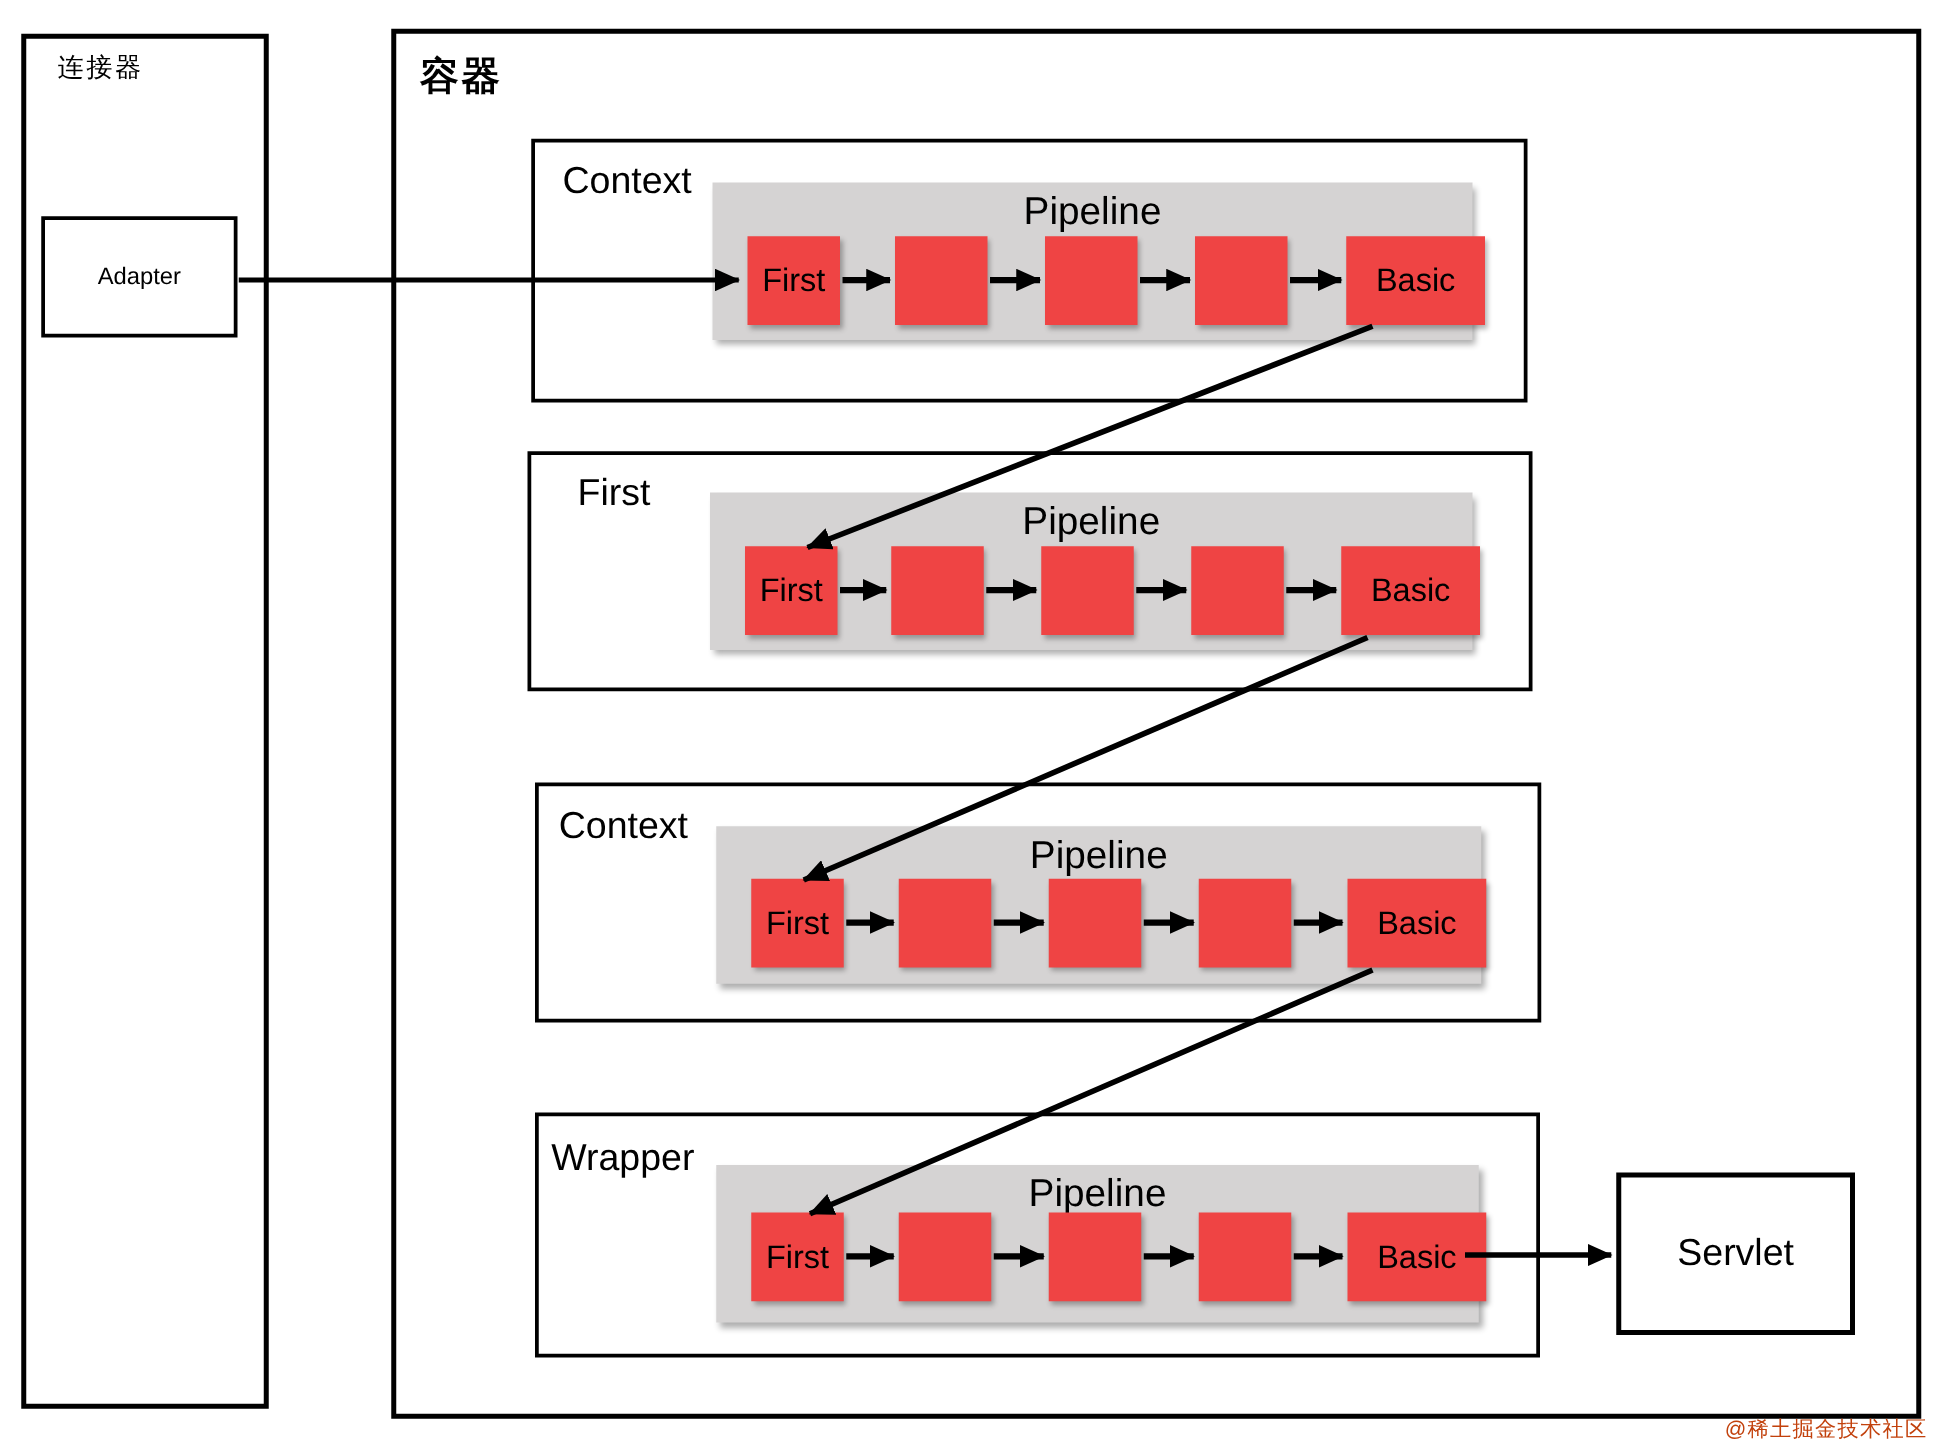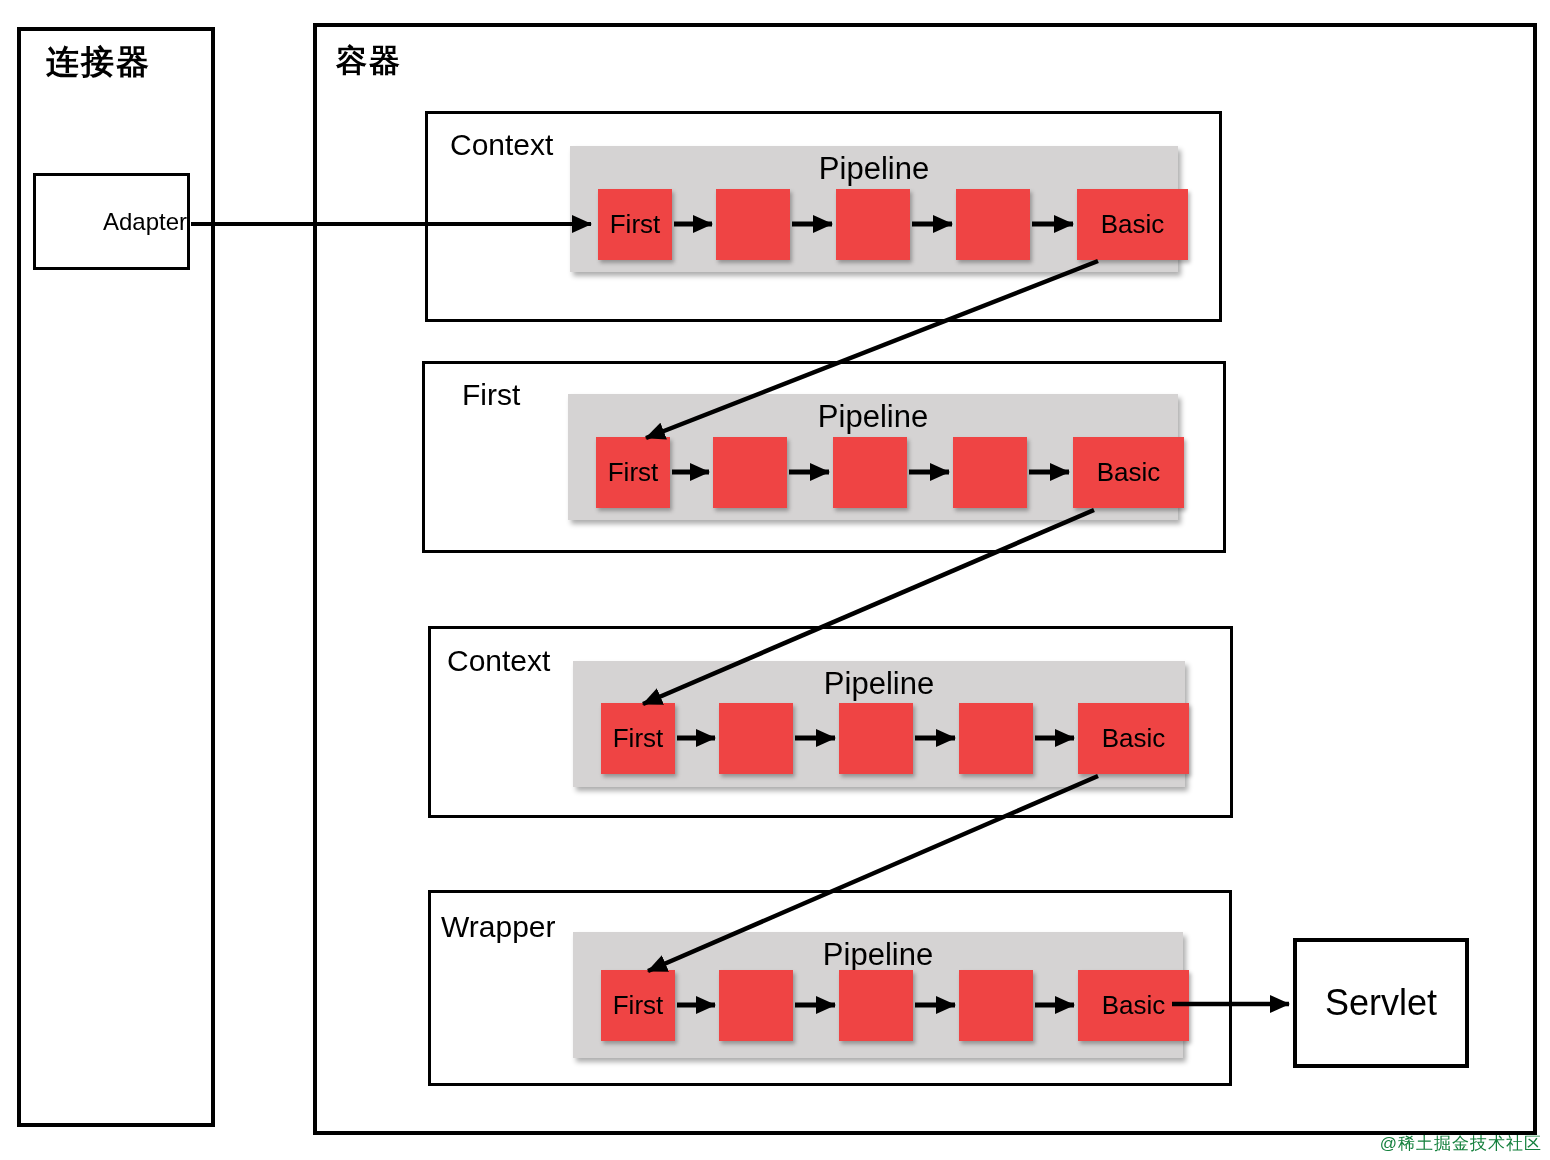--- a/index.html
+++ b/index.html
@@ -7,22 +7,22 @@
     position:relative;width:1550px;height:1160px;background:#ffffff;
     font-family:"Liberation Sans","DejaVu Sans",sans-serif;color:#000;
     overflow:hidden;
   }
   .box{position:absolute;box-sizing:border-box;background:#fff;}
   .outline{border:4px solid #000;}
   .outline3{border:3.5px solid #000;}
 
   
   .connector{left:17px;top:27px;width:198px;height:1100px;}
-  .connector-title{position:absolute;left:46px;top:40px;font-size:33px;font-weight:700;letter-spacing:2px;}
-  .adapter{left:33px;top:173px;width:157px;height:97px;display:flex;align-items:center;justify-content:flex-end;font-size:24px;}
+  .connector-title{position:absolute;left:46px;top:40px;font-size:21px;font-weight:400;letter-spacing:2px;}
+  .adapter{left:33px;top:173px;width:157px;height:97px;display:flex;align-items:center;justify-content:center;font-size:19px;}
   .container-box{left:313px;top:23px;width:1224px;height:1112px;}
   .container-title{position:absolute;left:336px;top:40px;font-size:31px;font-weight:600;letter-spacing:2px;}
 
   
   .row{position:absolute;box-sizing:border-box;border:3.5px solid #000;background:#fff;}
   .row-engine {left:425px;top:111px;width:797px;height:211px;}
   .row-host   {left:422px;top:361px;width:804px;height:192px;}
   .row-context{left:428px;top:626px;width:805px;height:192px;}
   .row-wrapper{left:428px;top:890px;width:804px;height:196px;}
   .row-label{position:absolute;font-size:30px;font-weight:500;}
@@ -49,21 +49,21 @@
   
   .v-h0{left:596px;top:437px;} .v-h1{left:713px;top:437px;} .v-h2{left:833px;top:437px;}
   .v-h3{left:953px;top:437px;} .v-h4{left:1073px;top:437px;}
   
   .v-c0{left:601px;top:703px;} .v-c1{left:719px;top:703px;} .v-c2{left:839px;top:703px;}
   .v-c3{left:959px;top:703px;} .v-c4{left:1078px;top:703px;}
   
   .v-w0{left:601px;top:970px;} .v-w1{left:719px;top:970px;} .v-w2{left:839px;top:970px;}
   .v-w3{left:959px;top:970px;} .v-w4{left:1078px;top:970px;}
 
-  .servlet{left:1293px;top:938px;width:176px;height:130px;display:flex;align-items:center;justify-content:center;font-size:36px;}
+  .servlet{left:1293px;top:938px;width:191px;height:130px;display:flex;align-items:center;justify-content:center;font-size:30px;}
 
   .arrow-layer{position:absolute;left:0;top:0;width:1550px;height:1160px;pointer-events:none;z-index:10;}
 
   .watermark{position:absolute;right:8px;bottom:5px;font-size:17px;letter-spacing:1px;}
 </style>
 </head>
 <body>
 
 <div class="canvas">
 
@@ -171,14 +171,14 @@
     <line x1="1098" y1="776" x2="648" y2="971" stroke="#000" stroke-width="4.5" marker-end="url(#ah)"></line>
 
     <line x1="677" y1="1005" x2="715" y2="1005" stroke="#000" stroke-width="5" marker-end="url(#ah)"></line>
     <line x1="795" y1="1005" x2="835" y2="1005" stroke="#000" stroke-width="5" marker-end="url(#ah)"></line>
     <line x1="915" y1="1005" x2="955" y2="1005" stroke="#000" stroke-width="5" marker-end="url(#ah)"></line>
     <line x1="1035" y1="1005" x2="1074" y2="1005" stroke="#000" stroke-width="5" marker-end="url(#ah)"></line>
 
     <line x1="1172" y1="1004" x2="1289" y2="1004" stroke="#000" stroke-width="4.5" marker-end="url(#ah)"></line>
   </svg>
 
-  <div class="watermark" style="color: #15803d;">@稀土掘金技术社区</div>
+  <div class="watermark" style="color: #c2410c;">@稀土掘金技术社区</div>
 </div>
 
 </body></html>

